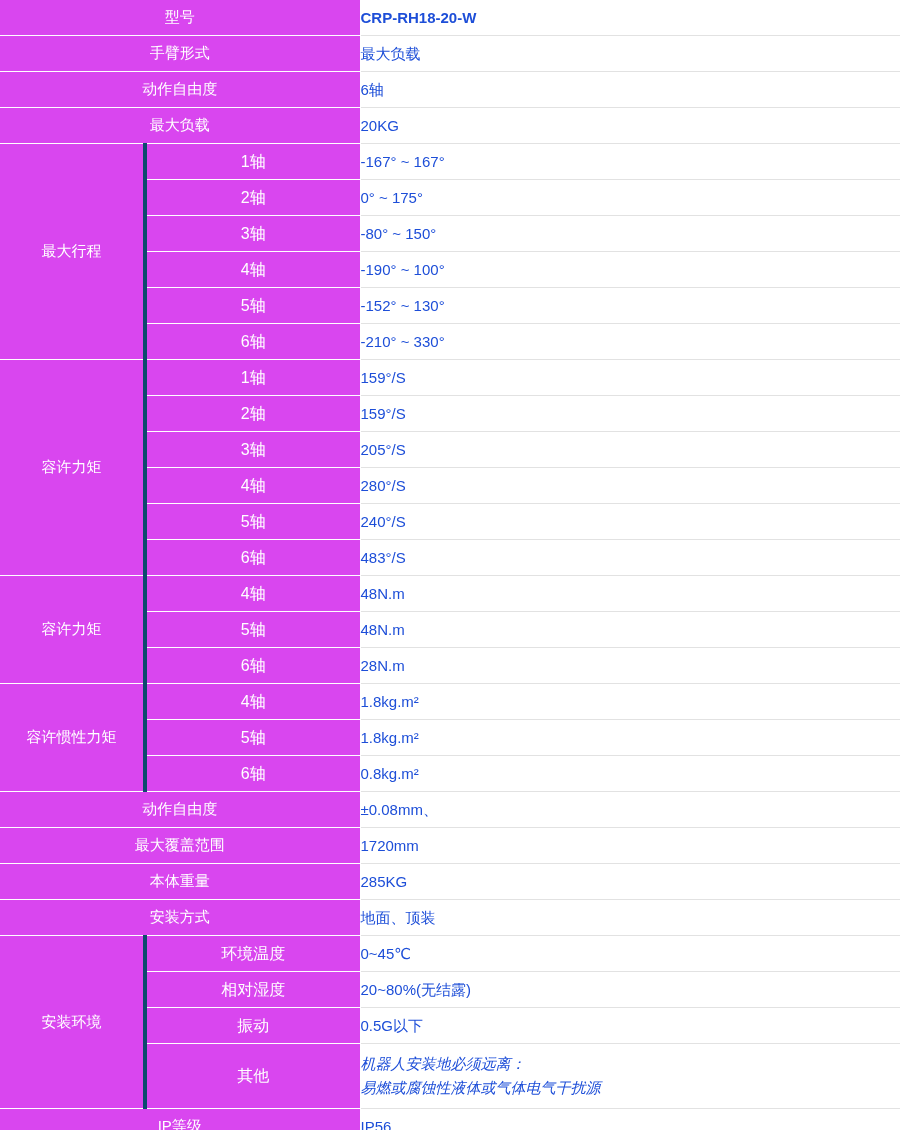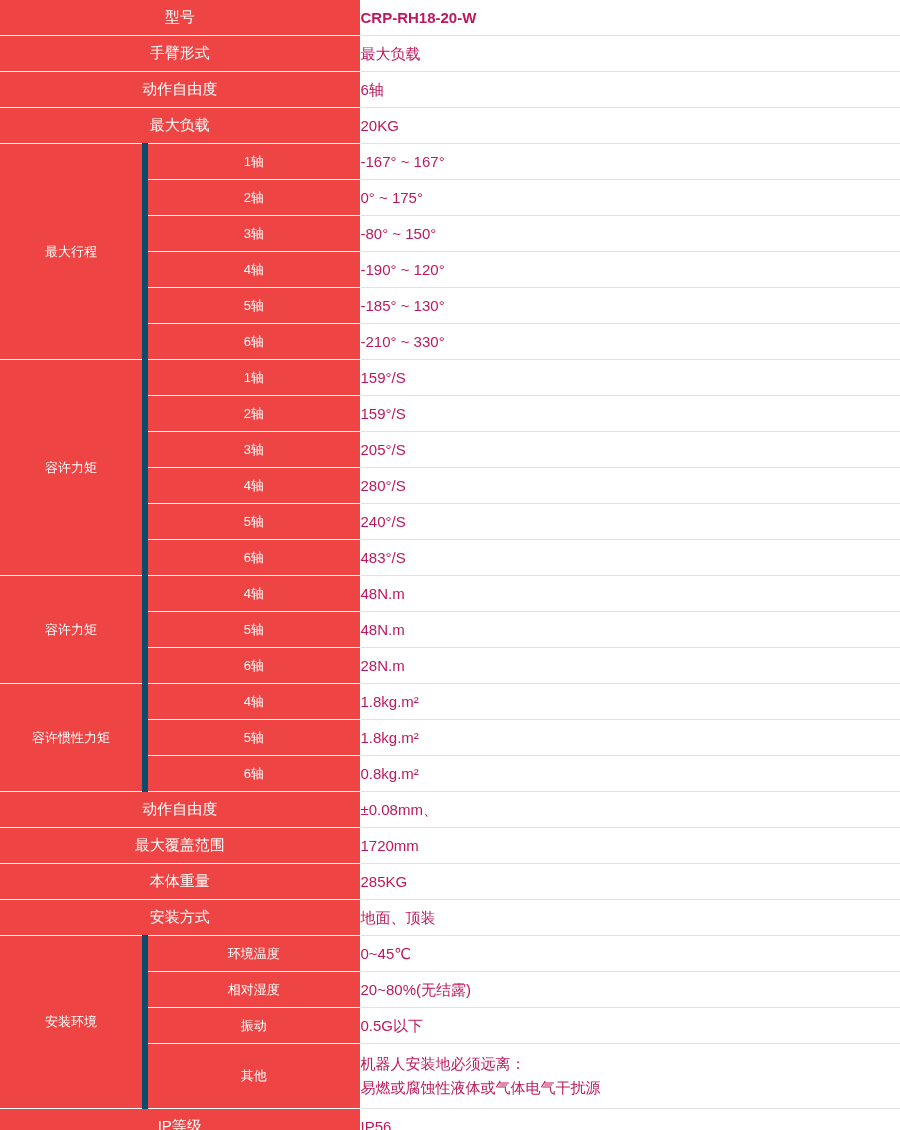--- a/index.html
+++ b/index.html
@@ -17,55 +17,56 @@
     width: 900px;
     border-collapse: collapse;
     table-layout: fixed;
   }
   table.spec td {
     vertical-align: middle;
     padding: 0;
   }
   
   .lbl {
-    background: #ef4444;
+    background: #d946ef;
     color: #ffffff;
     text-align: center;
     font-size: 15px;
     border-bottom: 1px solid #ffffff;
     border-right: 1px solid #ffffff;
     height: 35px;
     line-height: 1.35;
   }
   .lbl.group {
-    font-size: 13px;
-    border-right: 6px solid #0c4a6e;
+    font-size: 15px;
+    border-right: 4px solid #0c4a6e;
   }
   .lbl.sub {
-    font-size: 13px;
+    font-size: 16px;
   }
   
   .val {
     background: #ffffff;
-    color: #be185d;
+    color: #1d4ed8;
     font-size: 15px;
     padding-left: 18px;
     border-bottom: 1px solid #e2e2e2;
     height: 35px;
     line-height: 1.45;
   }
   .val.strong {
     font-weight: bold;
     font-size: 15px;
   }
   .val.multiline {
     padding-top: 8px;
     padding-bottom: 8px;
     white-space: pre-line;
     line-height: 1.6;
+    font-style: italic;
   }
   .col-a { width: 145px; }
   .col-b { width: 215px; }
   .col-c { width: 540px; }
 </style>
 </head>
 <body>
 
 <table class="spec">
   <colgroup>
@@ -100,25 +101,25 @@
     <tr>
       <td class="lbl sub">2轴</td>
       <td class="val">0° ~ 175°</td>
     </tr>
     <tr>
       <td class="lbl sub">3轴</td>
       <td class="val">-80° ~ 150°</td>
     </tr>
     <tr>
       <td class="lbl sub">4轴</td>
-      <td class="val">-190° ~ 120°</td>
-    </tr>
-    <tr>
-      <td class="lbl sub">5轴</td>
-      <td class="val">-185° ~ 130°</td>
+      <td class="val">-190° ~ 100°</td>
+    </tr>
+    <tr>
+      <td class="lbl sub">5轴</td>
+      <td class="val">-152° ~ 130°</td>
     </tr>
     <tr>
       <td class="lbl sub">6轴</td>
       <td class="val">-210° ~ 330°</td>
     </tr>
 
     <tr>
       <td class="lbl group" rowspan="6">容许力矩</td>
       <td class="lbl sub">1轴</td>
       <td class="val">159°/S</td>

